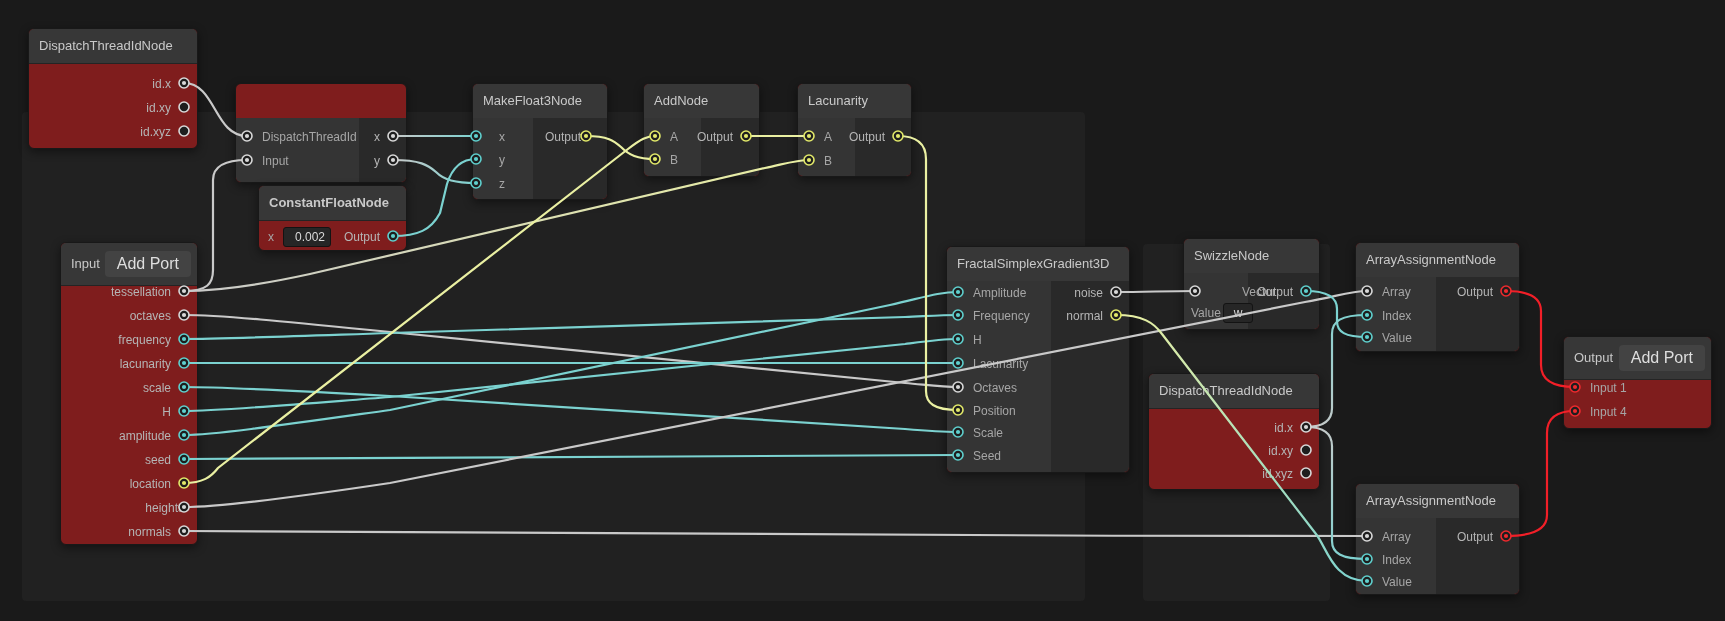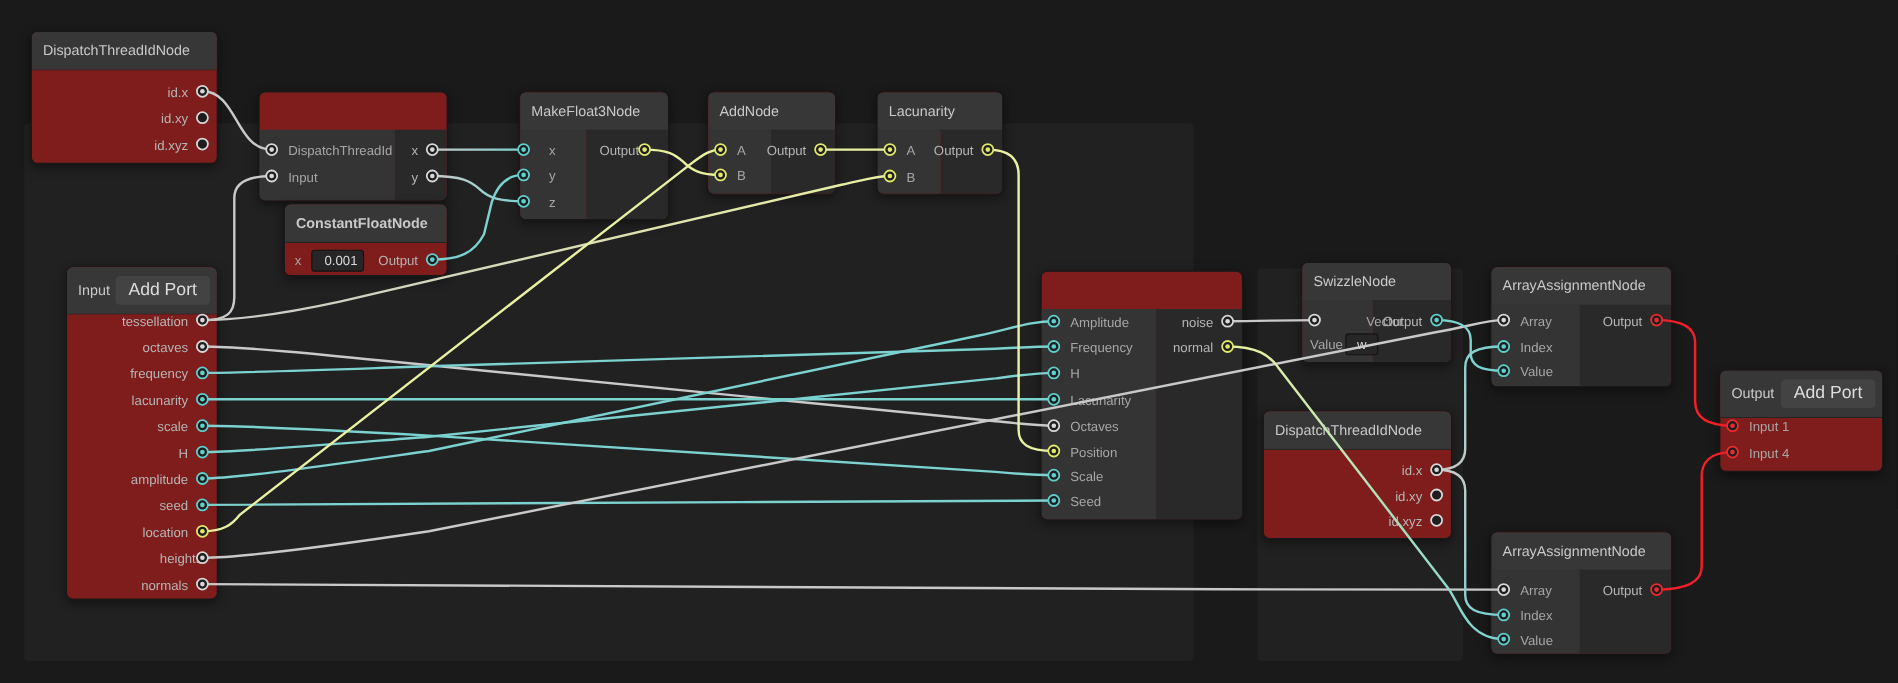--- a/index.html
+++ b/index.html
@@ -49,21 +49,21 @@
       <div class="plabel in" style="top: 68px; left: 26px;">Input</div>
       <div class="plabel out" style="top: 44px; right: 26px;">x</div>
       <div class="plabel out" style="top: 68px; right: 26px;">y</div>
     </div>
     <div class="node" style="left: 258px; top: 185px; width: 149px; height: 66px;">
       <div class="hdr" style="height: 34px;">
         <div class="title" style="line-height: 34px; font-weight: bold;">ConstantFloatNode</div>
       </div>
       <div class="plabel out" style="top: 42px; right: 26px;">Output</div>
       <div class="flabel" style="left: 9px; top: 42px;">x</div>
-      <div class="field" style="left: 24px; top: 41px; width: 48px; text-align: right;">0.001</div>
+      <div class="field" style="left: 24px; top: 41px; width: 48px; text-align: right;">0.002</div>
     </div>
     <div class="node" style="left: 472px; top: 83px; width: 136px; height: 117px;">
       <div class="hdr" style="height: 34px;">
         <div class="title" style="line-height: 34px;">MakeFloat3Node</div>
       </div>
       <div class="colwrap" style="top: 34px;">
         <div class="col col-in" style="left: 0px; width: 60px;"></div>
         <div class="col col-out" style="left: 60px; right: 0px;"></div>
       </div>
       <div class="plabel in" style="top: 44px; left: 26px;">x</div>
@@ -106,20 +106,23 @@
       <div class="plabel out" style="top: 112px; right: 26px;">lacunarity</div>
       <div class="plabel out" style="top: 136px; right: 26px;">scale</div>
       <div class="plabel out" style="top: 160px; right: 26px;">H</div>
       <div class="plabel out" style="top: 184px; right: 26px;">amplitude</div>
       <div class="plabel out" style="top: 208px; right: 26px;">seed</div>
       <div class="plabel out" style="top: 232px; right: 26px;">location</div>
       <div class="plabel out" style="top: 256px; right: 13px;">heights</div>
       <div class="plabel out" style="top: 280px; right: 26px;">normals</div>
     </div>
     <div class="node" style="left: 946px; top: 246px; width: 184px; height: 227px;">
+      <div class="hdr" style="height: 34px;">
+        <div class="title" style="line-height: 34px;">FractalSimplexGradient3D</div>
+      </div>
       <div class="colwrap" style="top: 34px;">
         <div class="col col-in" style="left: 0px; width: 104px;"></div>
         <div class="col col-out" style="left: 104px; right: 0px;"></div>
       </div>
       <div class="plabel in" style="top: 37px; left: 26px;">Amplitude</div>
       <div class="plabel in" style="top: 60px; left: 26px;">Frequency</div>
       <div class="plabel in" style="top: 84px; left: 26px;">H</div>
       <div class="plabel in" style="top: 108px; left: 26px;">Lacunarity</div>
       <div class="plabel in" style="top: 132px; left: 26px;">Octaves</div>
       <div class="plabel in" style="top: 155px; left: 26px;">Position</div>

